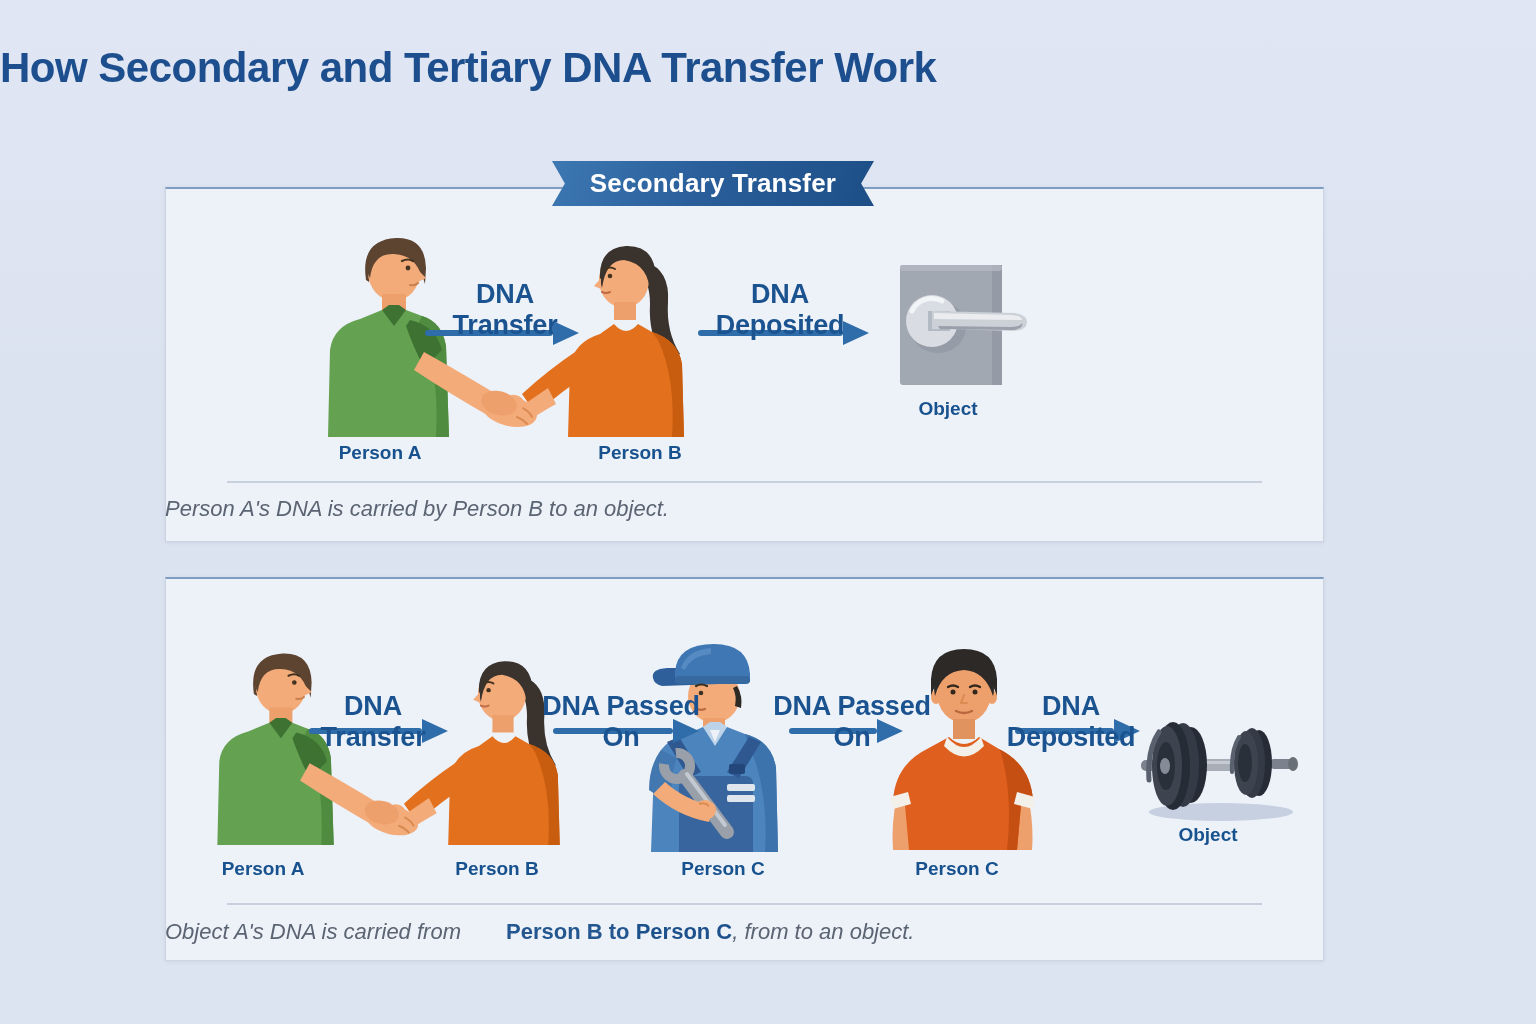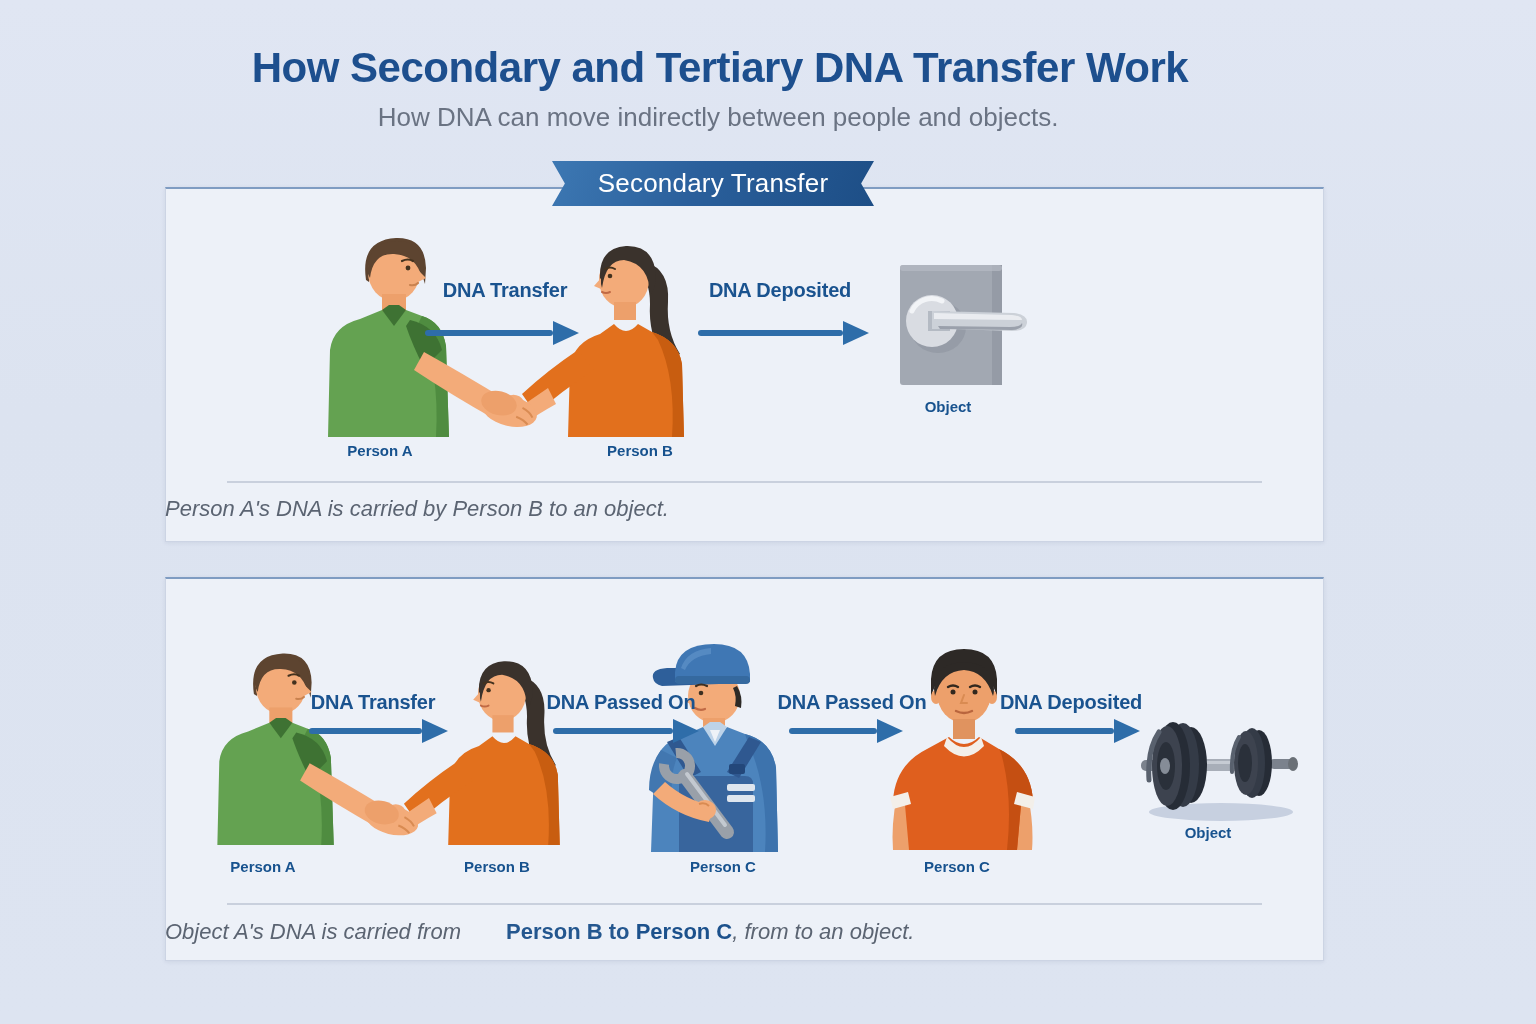--- a/index.html
+++ b/index.html
@@ -2,74 +2,73 @@
 <html><head>
 <meta charset="utf-8">
 <style>
   html,body{margin:0;padding:0;background:#dce3f0;}
   .canvas{
     position:relative;width:1536px;height:1024px;overflow:hidden;
     background:linear-gradient(180deg,#e0e6f3 0%,#dce3f0 40%,#dde4f1 100%);
     font-family:"Liberation Sans", sans-serif;
   }
   .page-title{
-    position:absolute;left:0;top:44px;width:1440px;text-align:center;
+    position:absolute;left:0;top:44px;width:1440px;
     font-size:42px;font-weight:800;color:#1d4f8e;letter-spacing:-0.5px;
   }
   .page-subtitle{
     position:absolute;left:0;top:102px;width:1436px;text-align:center;
     font-size:26px;font-weight:400;color:#6a7383;
   }
   .panel{
     position:absolute;left:165px;width:1157px;background:#edf1f8;
     border:1px solid #ccd4e4;border-top:2px solid #7f9cc2;
     box-shadow:0 1px 4px rgba(60,80,120,0.10);
   }
   .panel-1{top:187px;height:352px;}
   .panel-2{top:577px;height:381px;}
   .ribbon{
     position:absolute;height:45px;line-height:45px;text-align:center;
     background:linear-gradient(110deg,#3d78b3 0%,#2a5f9b 45%,#1d4e86 100%);
-    color:#ffffff;font-size:26px;font-weight:400;letter-spacing:0.2px;
+    color:#ffffff;font-size:26px;font-weight:700;letter-spacing:0.2px;
     clip-path:polygon(0 0,100% 0,96% 50%,100% 100%,0 100%,4% 50%);
     filter:drop-shadow(0 2px 2px rgba(20,40,80,0.30));
     z-index:5;
   }
   .ribbon-1{left:552px;top:161px;width:322px;}
   .ribbon-2{left:553px;top:551px;width:318px;}
   .fig{position:absolute;z-index:2;}
   .arrow{position:absolute;height:6px;background:#2e6da9;border-radius:3px;z-index:3;}
   .arrow::after{
     content:"";position:absolute;left:100%;top:50%;transform:translateY(-50%);
     width:0;height:0;border-left:26px solid #2e6da9;
     border-top:12px solid transparent;border-bottom:12px solid transparent;
   }
   .arrow-label{
     position:absolute;width:160px;text-align:center;z-index:3;
-    font-size:20px;font-weight:700;color:#1a538f;letter-spacing:-0.2px;
+    font-size:27px;font-weight:700;color:#1a538f;letter-spacing:-0.2px;
   }
   .person-label{
     position:absolute;width:160px;text-align:center;z-index:3;
-    font-size:15px;font-weight:700;color:#17528e;
+    font-size:19px;font-weight:700;color:#17528e;
   }
   .divider{position:absolute;height:2px;background:#c9d0dd;z-index:2;}
   .caption{
     position:absolute;z-index:3;
     font-size:22px;font-style:italic;color:#5b6472;
   }
   .cap-b{font-style:normal;font-weight:600;color:#24578f;margin-left:39px;}
   .cap-em{font-style:normal;font-weight:700;color:#1c518c;}
 </style>
 </head>
 <body>
 
 <div class="canvas">
 
   <div class="page-title">How Secondary and Tertiary DNA Transfer Work</div>
-  <div class="page-subtitle">How DNA can move indirectly between people and objects.</div>
 
   <div class="panel panel-1"></div>
   <div class="ribbon ribbon-1">Secondary Transfer</div>
 
   <svg class="fig" style="left:310px;top:228px" width="395" height="209" viewBox="0 0 395 209">
     <path d="M56 52 Q50 12 86 10 Q115 9 116 40 L115 56 Q108 28 84 26 Q62 25 59 54 Z" fill="#5d4430"></path>
     <ellipse cx="84" cy="44" rx="26" ry="29" fill="#f3ab79"></ellipse>
     <path d="M58 46 Q56 14 86 13 Q112 12 114 40 Q114 46 112 50 Q106 27 84 26 Q63 25 60 50 Z" fill="#5d4430"></path>
     <path d="M108 42 L116 50 L108 54 Z" fill="#f3ab79"></path>
     <circle cx="98" cy="40" r="2.4" fill="#43321f"></circle>

